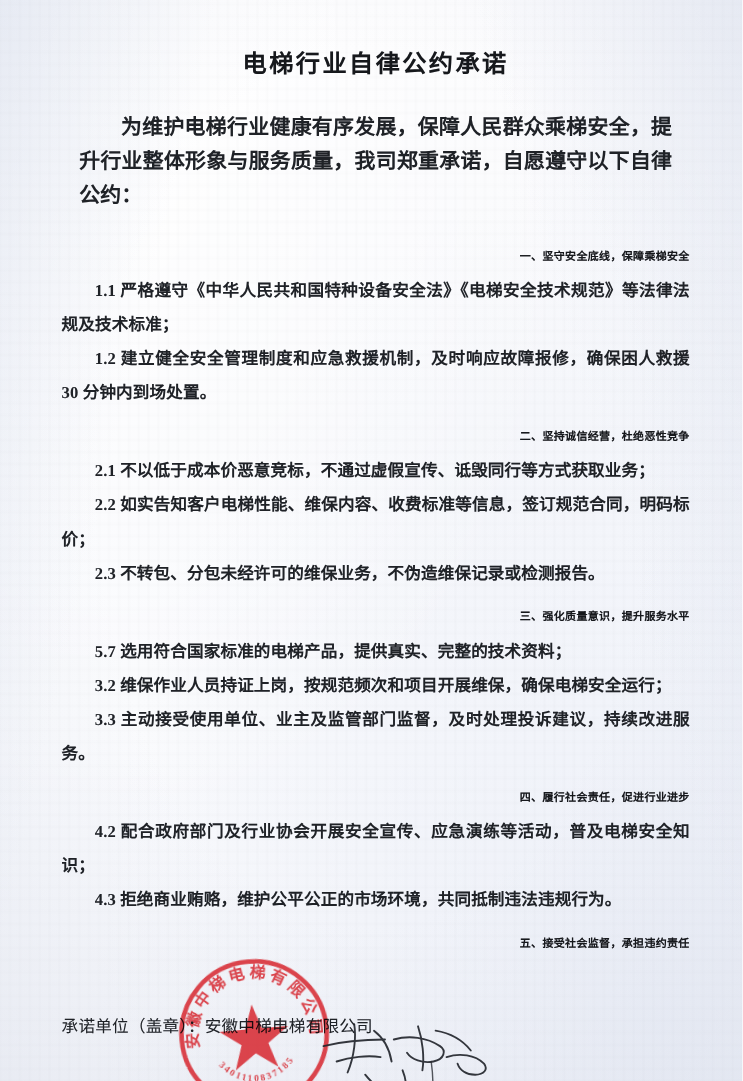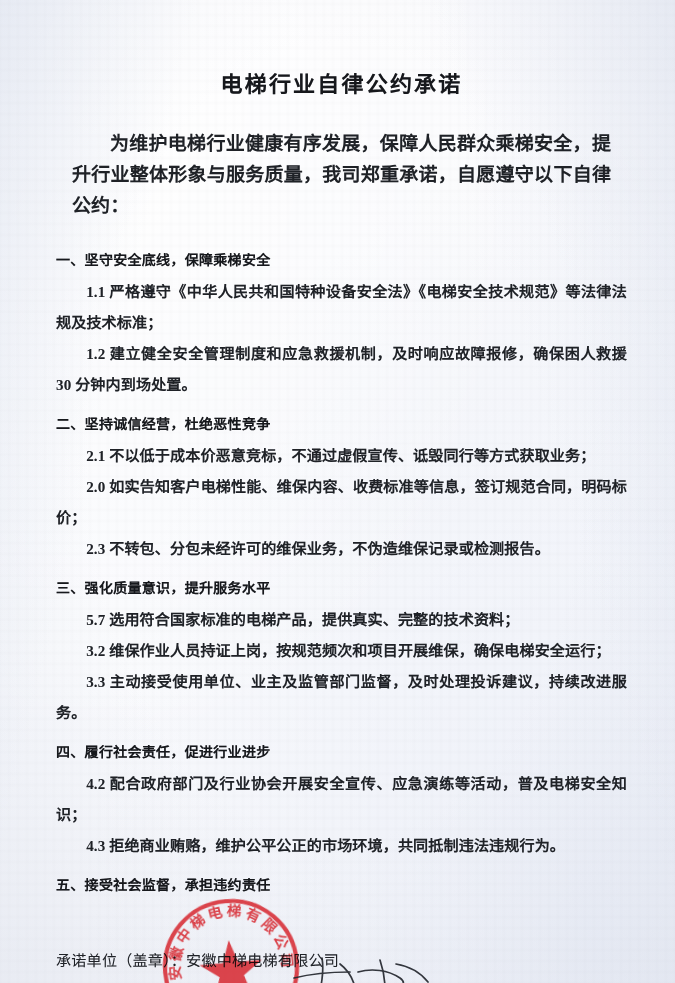--- a/index.html
+++ b/index.html
@@ -55,21 +55,21 @@
 
   .content {
     position: relative;
     z-index: 2;
     padding: 0 48px 0 56px;
   }
 
   
   .doc-title {
     margin: 0;
-    padding-top: 66px;
+    padding-top: 39px;
     text-align: center;
     font-size: 22px;
     font-weight: 700;
     letter-spacing: 2.2px;
     color: #16181c;
     font-family: "Liberation Serif", "DejaVu Serif", serif;
     text-shadow: 0 0 0.6px rgba(30,30,40,.35);
   }
 
   
@@ -86,26 +86,27 @@
     text-shadow: 0 0 .5px rgba(40,42,50,.22);
     font-weight: bold;
   }
 
   .section {
     margin: 0;
     padding-top: 8px;
   }
   .section-title {
     margin: 0;
-    font-size: 14px;
+    font-size: 10px;
     font-weight: 700;
     line-height: 32px;
     letter-spacing: .3px;
     color: #16181c;
     text-shadow: 0 0 .6px rgba(30,30,40,.38);
+    text-align: right;
   }
   .clause {
     margin: 0;
     font-size: 15.1px;
     line-height: 31px;
     text-indent: 2em;
     text-align: justify;
     text-justify: inter-ideograph;
     color: #1f2227;
     letter-spacing: .1px;
@@ -167,21 +168,21 @@
 
     <div class="section">
       <h2 class="section-title">一、坚守安全底线，保障乘梯安全</h2>
       <p class="clause">1.1 严格遵守《中华人民共和国特种设备安全法》《电梯安全技术规范》等法律法规及技术标准；</p>
       <p class="clause">1.2 建立健全安全管理制度和应急救援机制，及时响应故障报修，确保困人救援 30 分钟内到场处置。</p>
     </div>
 
     <div class="section">
       <h2 class="section-title">二、坚持诚信经营，杜绝恶性竞争</h2>
       <p class="clause">2.1 不以低于成本价恶意竞标，不通过虚假宣传、诋毁同行等方式获取业务；</p>
-      <p class="clause">2.0 如实告知客户电梯性能、维保内容、收费标准等信息，签订规范合同，明码标价；</p>
+      <p class="clause">2.2 如实告知客户电梯性能、维保内容、收费标准等信息，签订规范合同，明码标价；</p>
       <p class="clause">2.3 不转包、分包未经许可的维保业务，不伪造维保记录或检测报告。</p>
     </div>
 
     <div class="section">
       <h2 class="section-title">三、强化质量意识，提升服务水平</h2>
       <p class="clause">5.7 选用符合国家标准的电梯产品，提供真实、完整的技术资料；</p>
       <p class="clause">3.2 维保作业人员持证上岗，按规范频次和项目开展维保，确保电梯安全运行；</p>
       <p class="clause">3.3 主动接受使用单位、业主及监管部门监督，及时处理投诉建议，持续改进服务。</p>
     </div>
 

